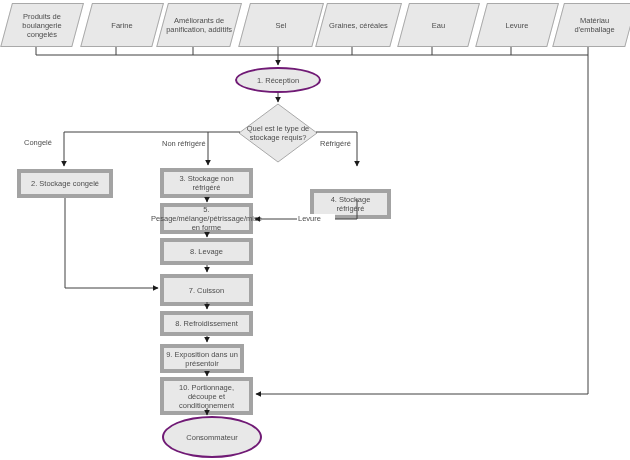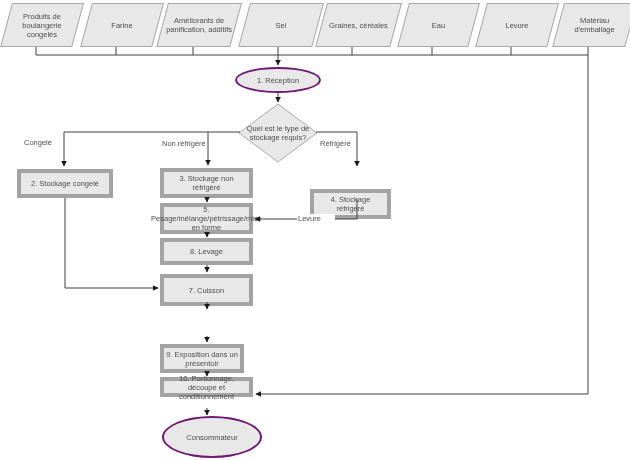--- a/index.html
+++ b/index.html
@@ -69,24 +69,27 @@
   </div>
   <div class="node box" style="left:160px;top:203px;width:93px;height:31px;">
     <span>5. Pesage/mélange/pétrissage/mise en forme</span>
   </div>
   <div class="node box" style="left:160px;top:238px;width:93px;height:27px;">
     <span>8. Levage</span>
   </div>
   <div class="node box" style="left:160px;top:274px;width:93px;height:32px;">
     <span>7. Cuisson</span>
   </div>
+  <div class="node box" style="left:160px;top:311px;width:93px;height:25px;">
+    <span>8. Refroidissement</span>
+  </div>
   <div class="node box" style="left:160px;top:344px;width:84px;height:29px;">
     <span>9. Exposition dans un présentoir</span>
   </div>
-  <div class="node box" style="left:160px;top:377px;width:93px;height:20px;">
+  <div class="node box" style="left:160px;top:377px;width:93px;height:38px;">
     <span>10. Portionnage, découpe et conditionnement</span>
   </div>
   <div class="node ellipse" style="left:162px;top:416px;width:100px;height:42px;">
     <span>Consommateur</span>
   </div>
 
   <div class="elabel" style="left:24px;top:138px;width:80px;">Congelé</div>
   <div class="elabel" style="left:162px;top:139px;width:90px;">Non réfrigéré</div>
   <div class="elabel" style="left:320px;top:139px;width:80px;">Réfrigéré</div>
   <div class="elabel whitebg" style="left:297px;top:214px;width:36px;">Levure</div>

